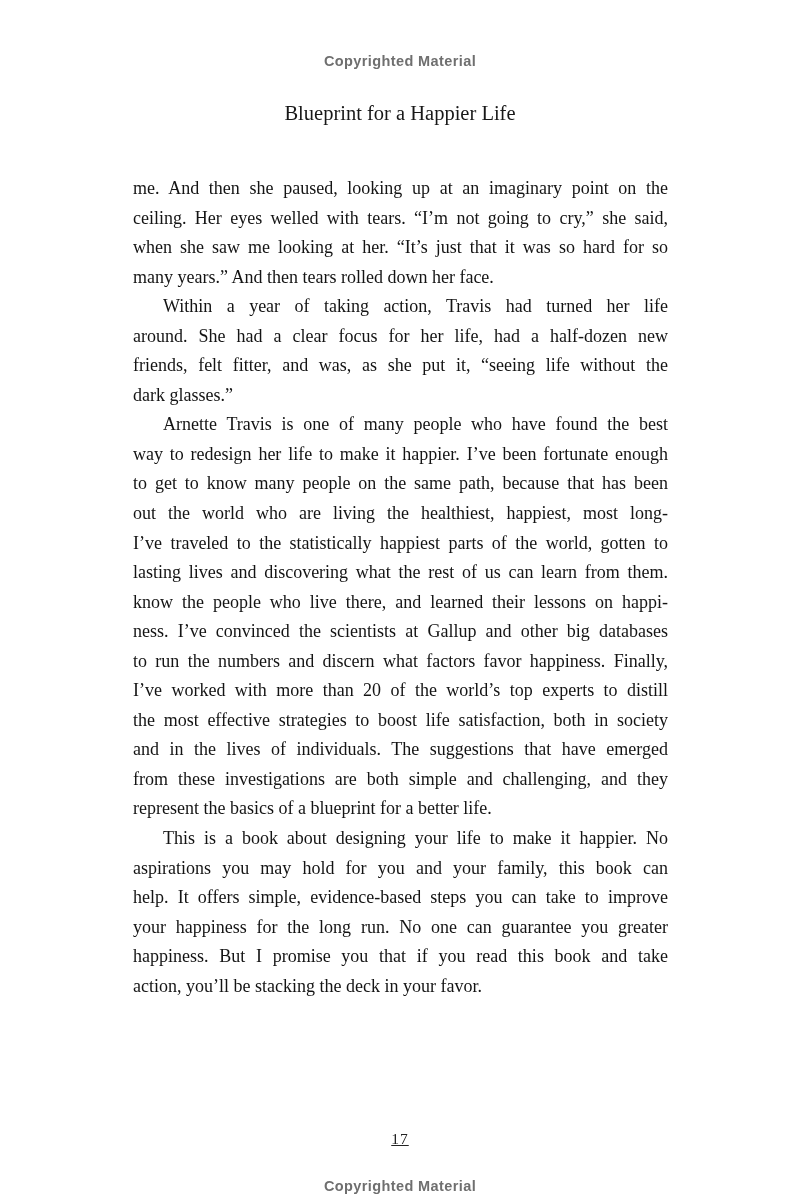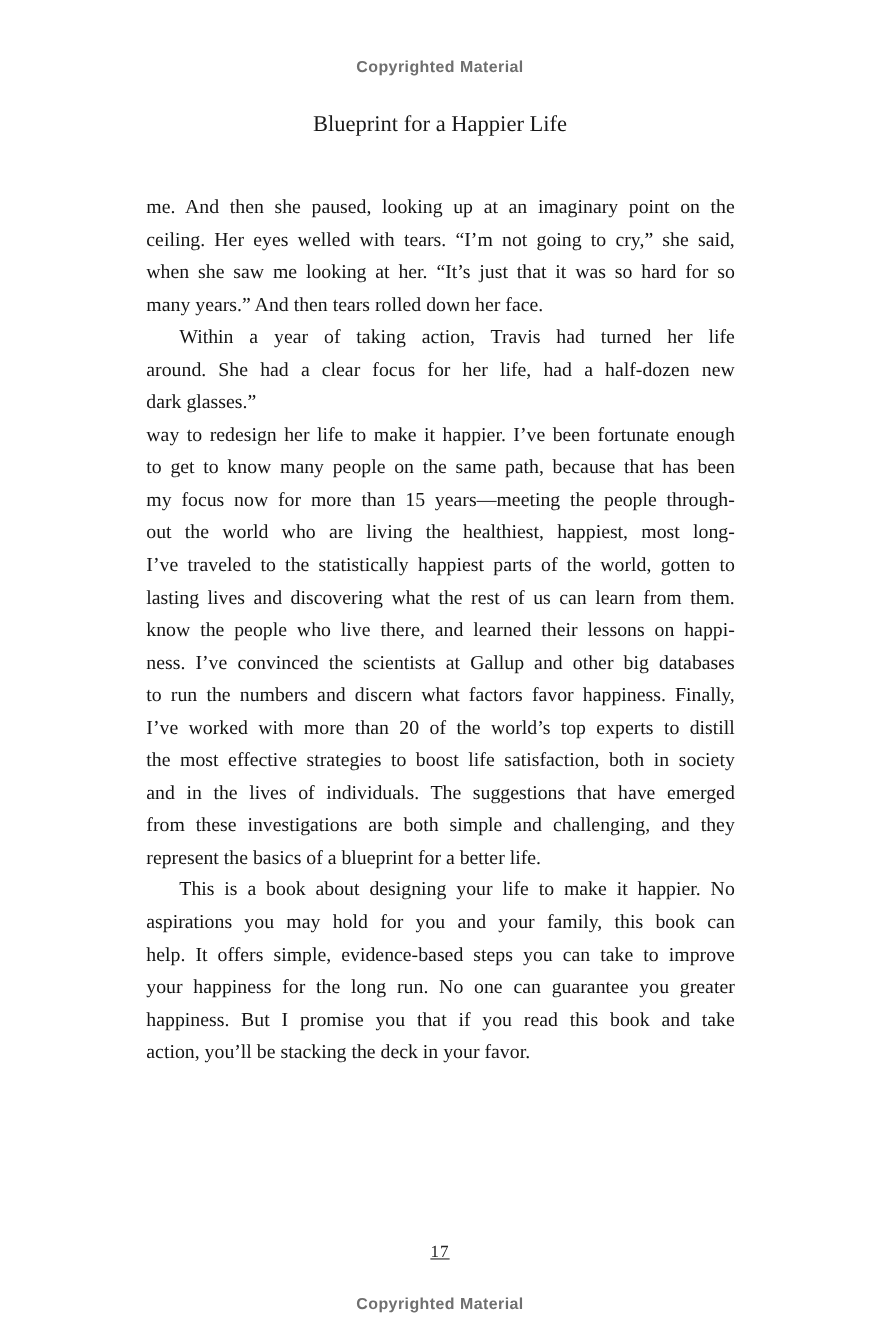--- a/index.html
+++ b/index.html
@@ -83,26 +83,27 @@
   <div class="body-text">
       <div>
         <div class="line">me. And then she paused, looking up at an imaginary point on the</div>
         <div class="line">ceiling. Her eyes welled with tears. “I’m not going to cry,” she said,</div>
         <div class="line">when she saw me looking at her. “It’s just that it was so hard for so</div>
         <div class="line last">many years.” And then tears rolled down her face.</div>
       </div>
       <div>
         <div class="line indent">Within a year of taking action, Travis had turned her life</div>
         <div class="line">around. She had a clear focus for her life, had a half-dozen new</div>
+        <div class="line">friends, felt fitter, and was, as she put it, “seeing life without the</div>
         <div class="line last">dark glasses.”</div>
       </div>
       <div>
+        <div class="line indent">Arnette Travis is one of many people who have found the best</div>
         <div class="line">way to redesign her life to make it happier. I’ve been fortunate enough</div>
         <div class="line">to get to know many people on the same path, because that has been</div>
-        <div class="line">my focus now for more than 15 years—meeting the people through-</div>
         <div class="line">out the world who are living the healthiest, happiest, most long-</div>
         <div class="line">I’ve traveled to the statistically happiest parts of the world, gotten to</div>
         <div class="line">lasting lives and discovering what the rest of us can learn from them.</div>
         <div class="line">know the people who live there, and learned their lessons on happi-</div>
         <div class="line">ness. I’ve convinced the scientists at Gallup and other big databases</div>
         <div class="line">to run the numbers and discern what factors favor happiness. Finally,</div>
         <div class="line">I’ve worked with more than 20 of the world’s top experts to distill</div>
         <div class="line">the most effective strategies to boost life satisfaction, both in society</div>
         <div class="line">and in the lives of individuals. The suggestions that have emerged</div>
         <div class="line">from these investigations are both simple and challenging, and they</div>

